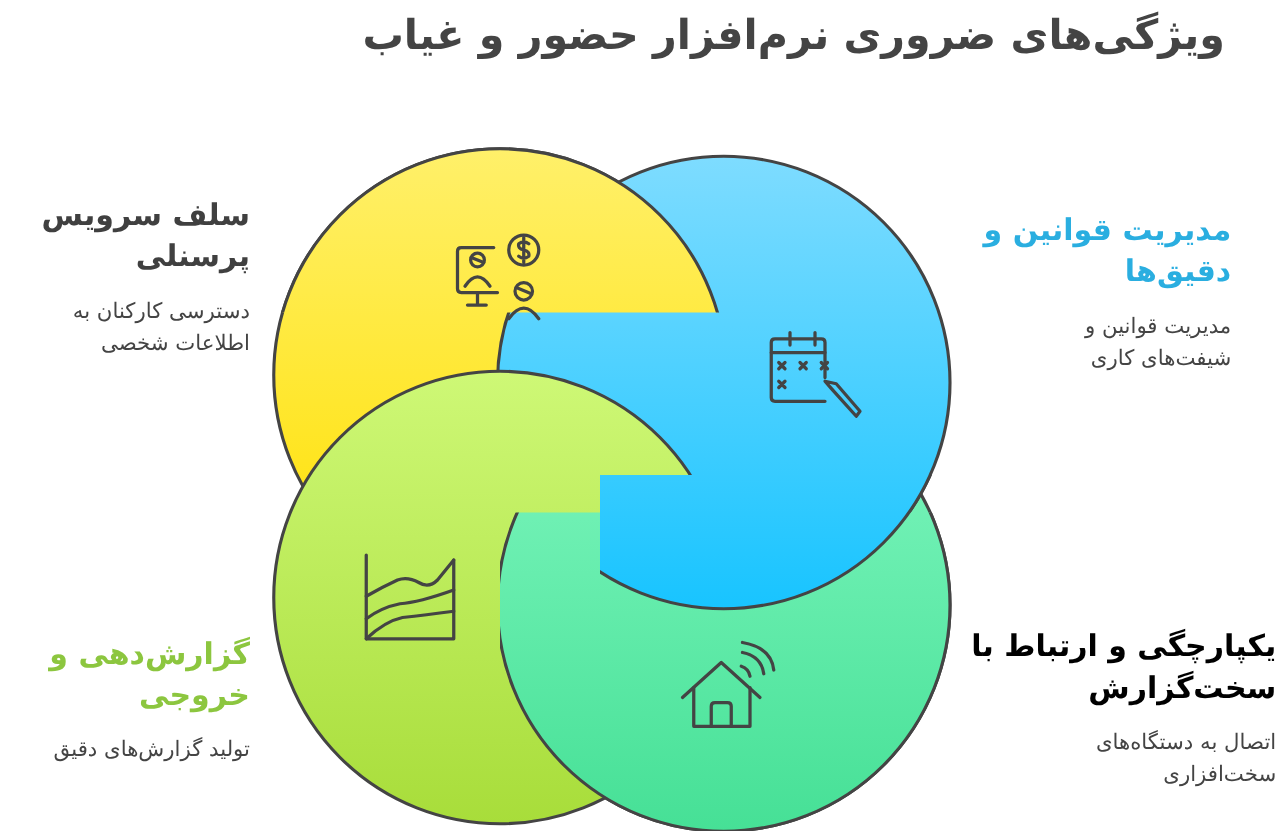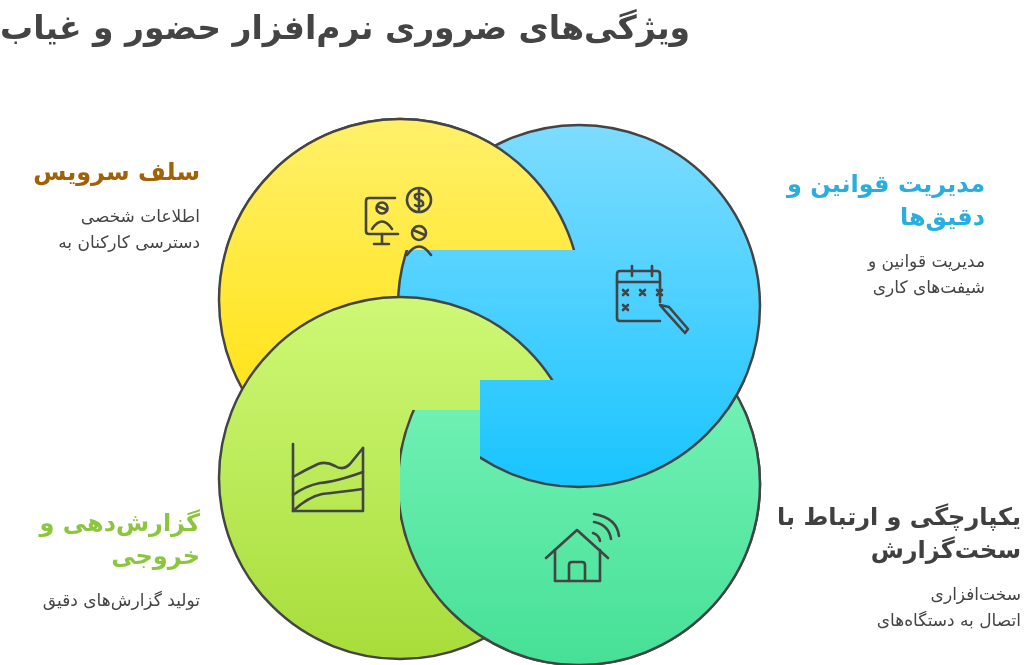--- a/index.html
+++ b/index.html
@@ -1,27 +1,27 @@
 <!DOCTYPE html>
 <html><head>
 <meta charset="utf-8">
 <style>
   html,body{margin:0;padding:0;background:#ffffff;}
   body{width:1024px;height:665px;position:relative;overflow:hidden;font-family:"DejaVu Sans","Liberation Sans",sans-serif;}
-  .title{position:absolute;left:0;top:8px;width:980px;text-align:left;font-size:33px;font-weight:bold;color:#444444;direction:rtl;}
+  .title{position:absolute;left:0;top:8px;width:980px;text-align:right;font-size:33px;font-weight:bold;color:#444444;direction:rtl;}
   .diagram{position:absolute;left:0;top:0;width:1024px;height:665px;}
   .block{position:absolute;direction:rtl;text-align:right;}
   .block .head{font-size:24px;font-weight:bold;line-height:33px;}
   .block .body{font-size:17px;color:#444444;line-height:26px;margin-top:14px;}
   #blk-self{right:824px;top:156px;width:200px;}
-  #blk-self .head{color:#a16207;}
+  #blk-self .head{color:#404040;}
   #blk-rules{right:39px;top:168px;width:230px;}
   #blk-rules .head{color:#2aaee0;}
   #blk-hw{right:3px;top:501px;width:245px;}
-  #blk-hw .head{color:#404040;}
+  #blk-hw .head{color:#000000;}
   #blk-report{right:824px;top:507px;width:230px;}
   #blk-report .head{color:#8cc63f;}
 </style>
 </head>
 <body>
 
 <div class="title">ویژگی‌های ضروری نرم‌افزار حضور و غیاب</div>
 
 <svg class="diagram" viewBox="0 0 1024 665" xmlns="http://www.w3.org/2000/svg">
   <defs>
@@ -110,46 +110,47 @@
     <path d="M 569 581 V 565 Q 569 562 572 562 H 582 Q 585 562 585 565 V 581"></path>
     <path d="M 593 533 Q 599 535 600 541"></path>
     <path d="M 594 522 Q 609 525 611 539"></path>
     <path d="M 594 514 Q 617 518 619 536"></path>
   </g>
 </svg>
 
 <div class="block" id="blk-self">
   <div class="head">
     <div>سلف سرویس</div>
+    <div>پرسنلی</div>
   </div>
   <div class="body">
+    <div>دسترسی کارکنان به</div>
     <div>اطلاعات شخصی</div>
-    <div>دسترسی کارکنان به</div>
   </div>
 </div>
 
 <div class="block" id="blk-rules">
   <div class="head">
     <div>مدیریت قوانین و</div>
     <div>دقیق‌ها</div>
   </div>
   <div class="body">
     <div>مدیریت قوانین و</div>
     <div>شیفت‌های کاری</div>
   </div>
 </div>
 
 <div class="block" id="blk-hw">
   <div class="head">
     <div>یکپارچگی و ارتباط با</div>
     <div>سخت‌گزارش</div>
   </div>
   <div class="body">
+    <div>اتصال به دستگاه‌های</div>
     <div>سخت‌افزاری</div>
-    <div>اتصال به دستگاه‌های</div>
   </div>
 </div>
 
 <div class="block" id="blk-report">
   <div class="head">
     <div>گزارش‌دهی و</div>
     <div>خروجی</div>
   </div>
   <div class="body">
     <div>تولید گزارش‌های دقیق</div>

